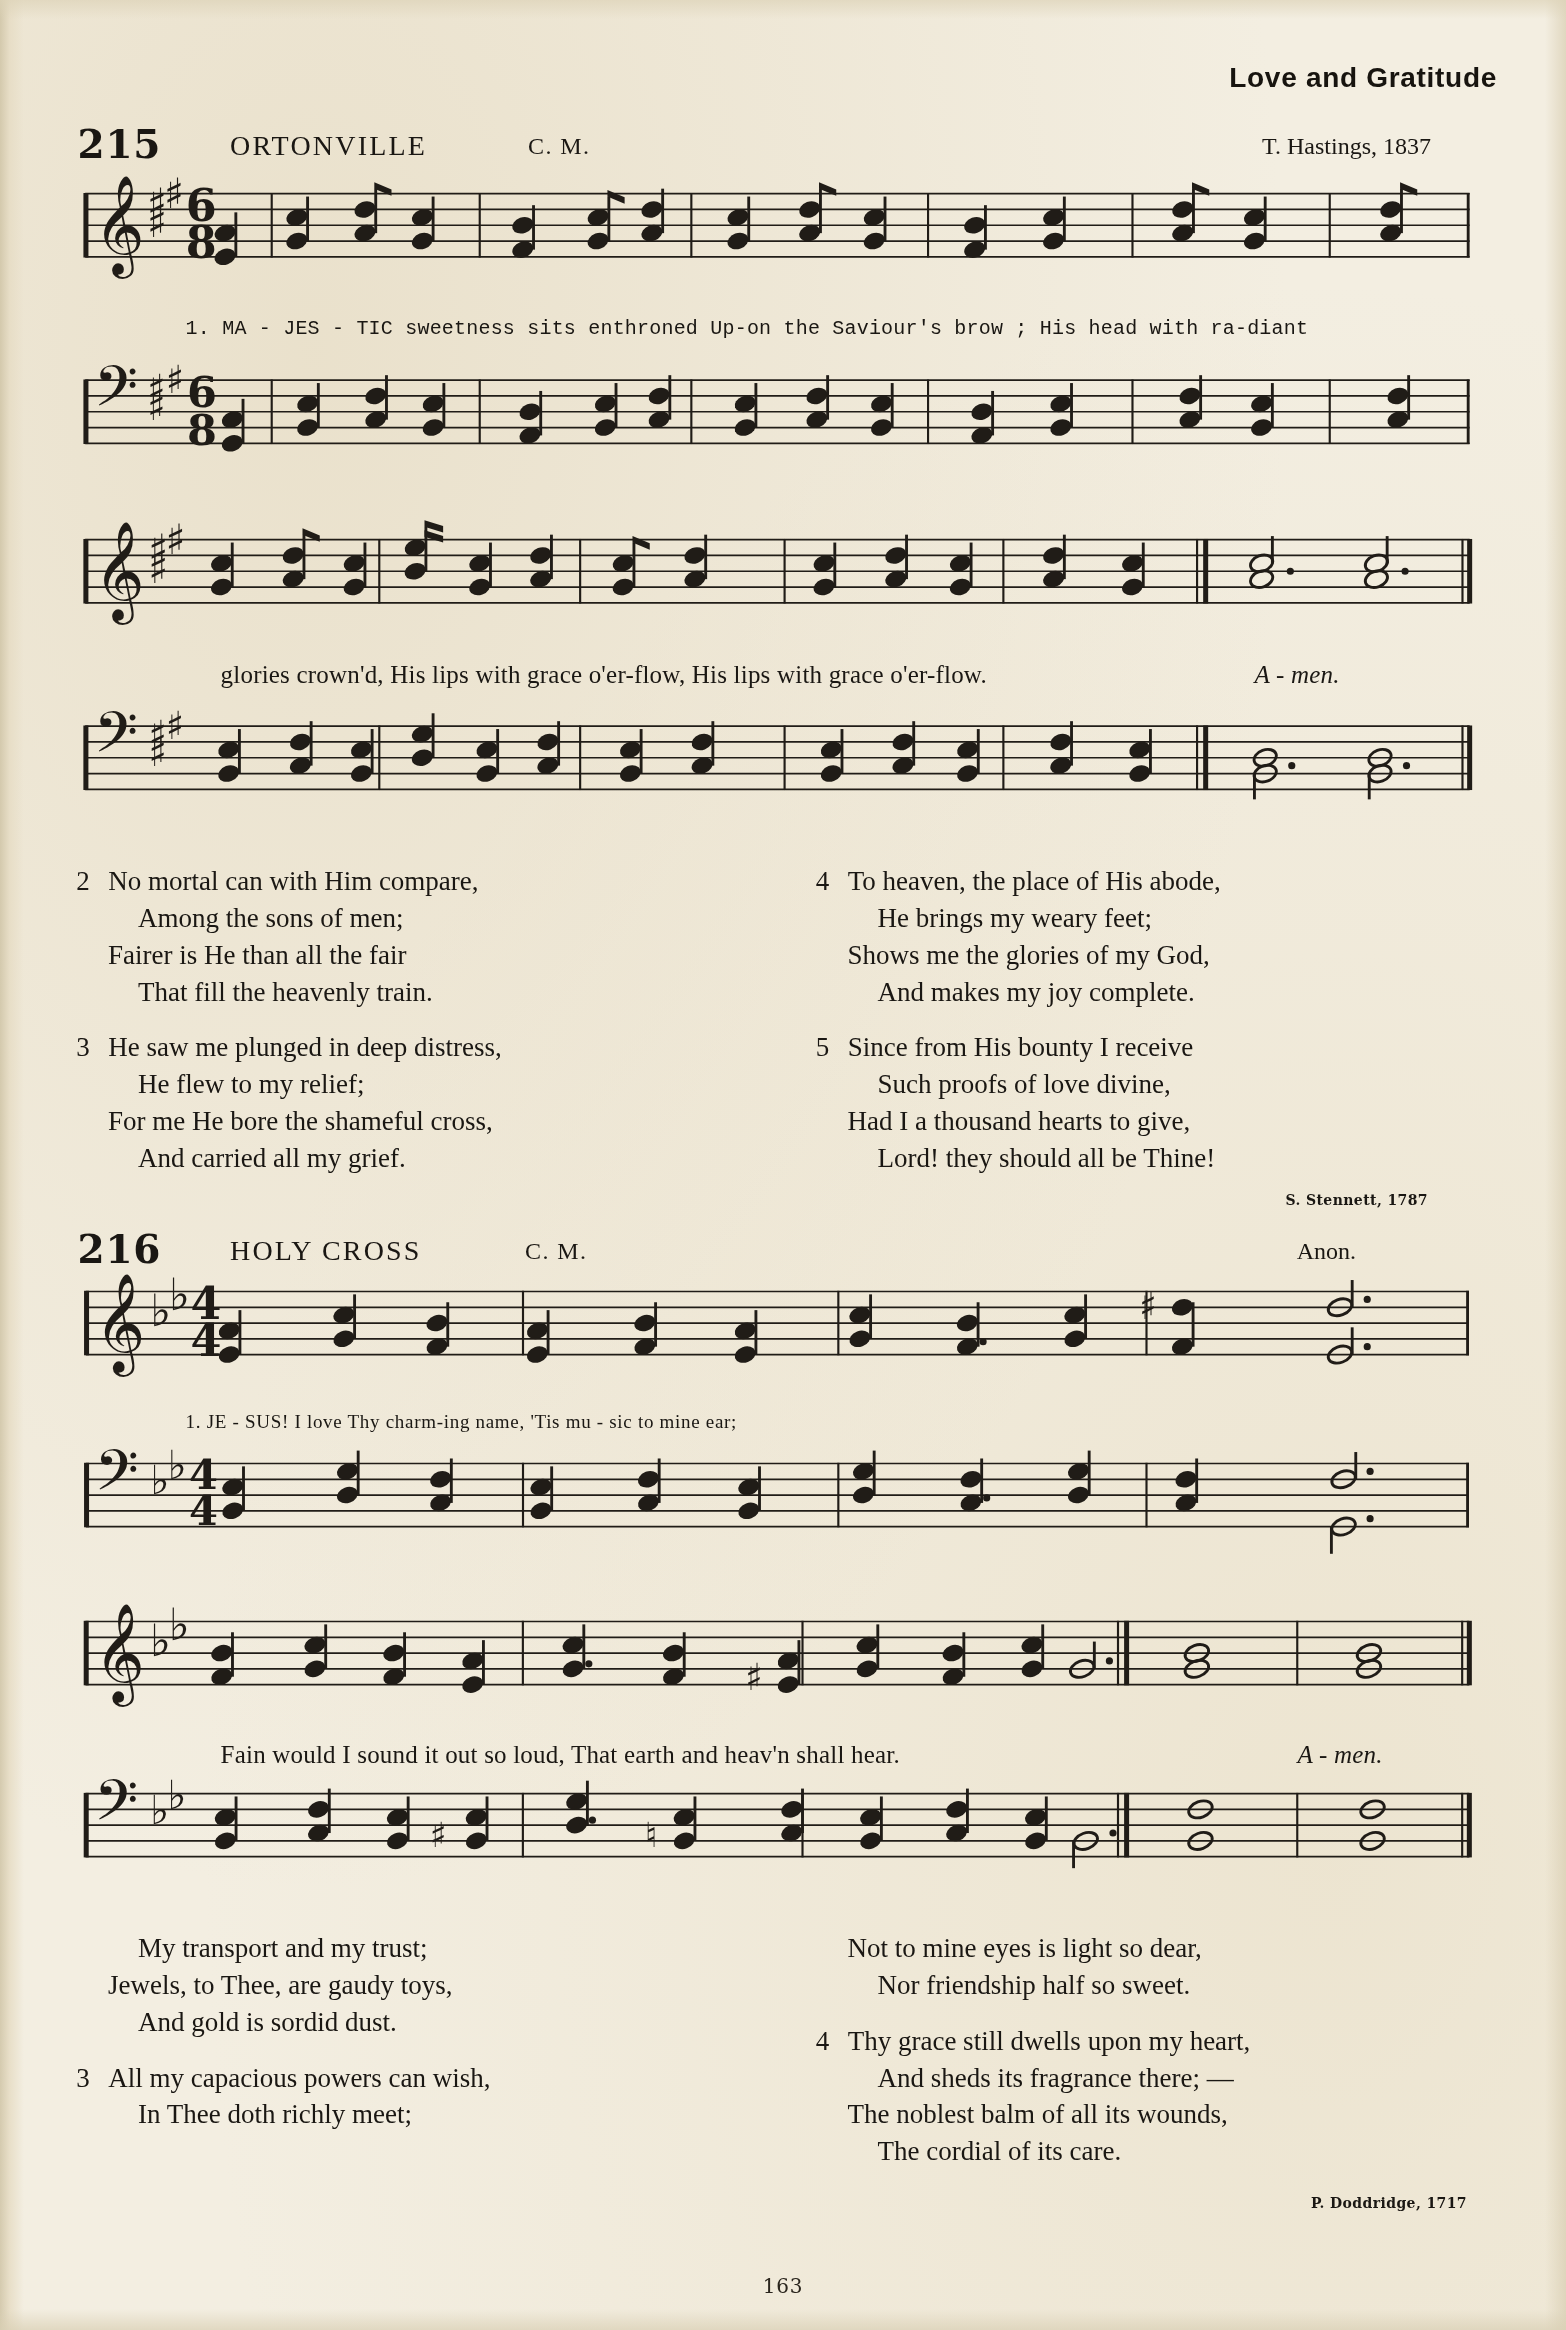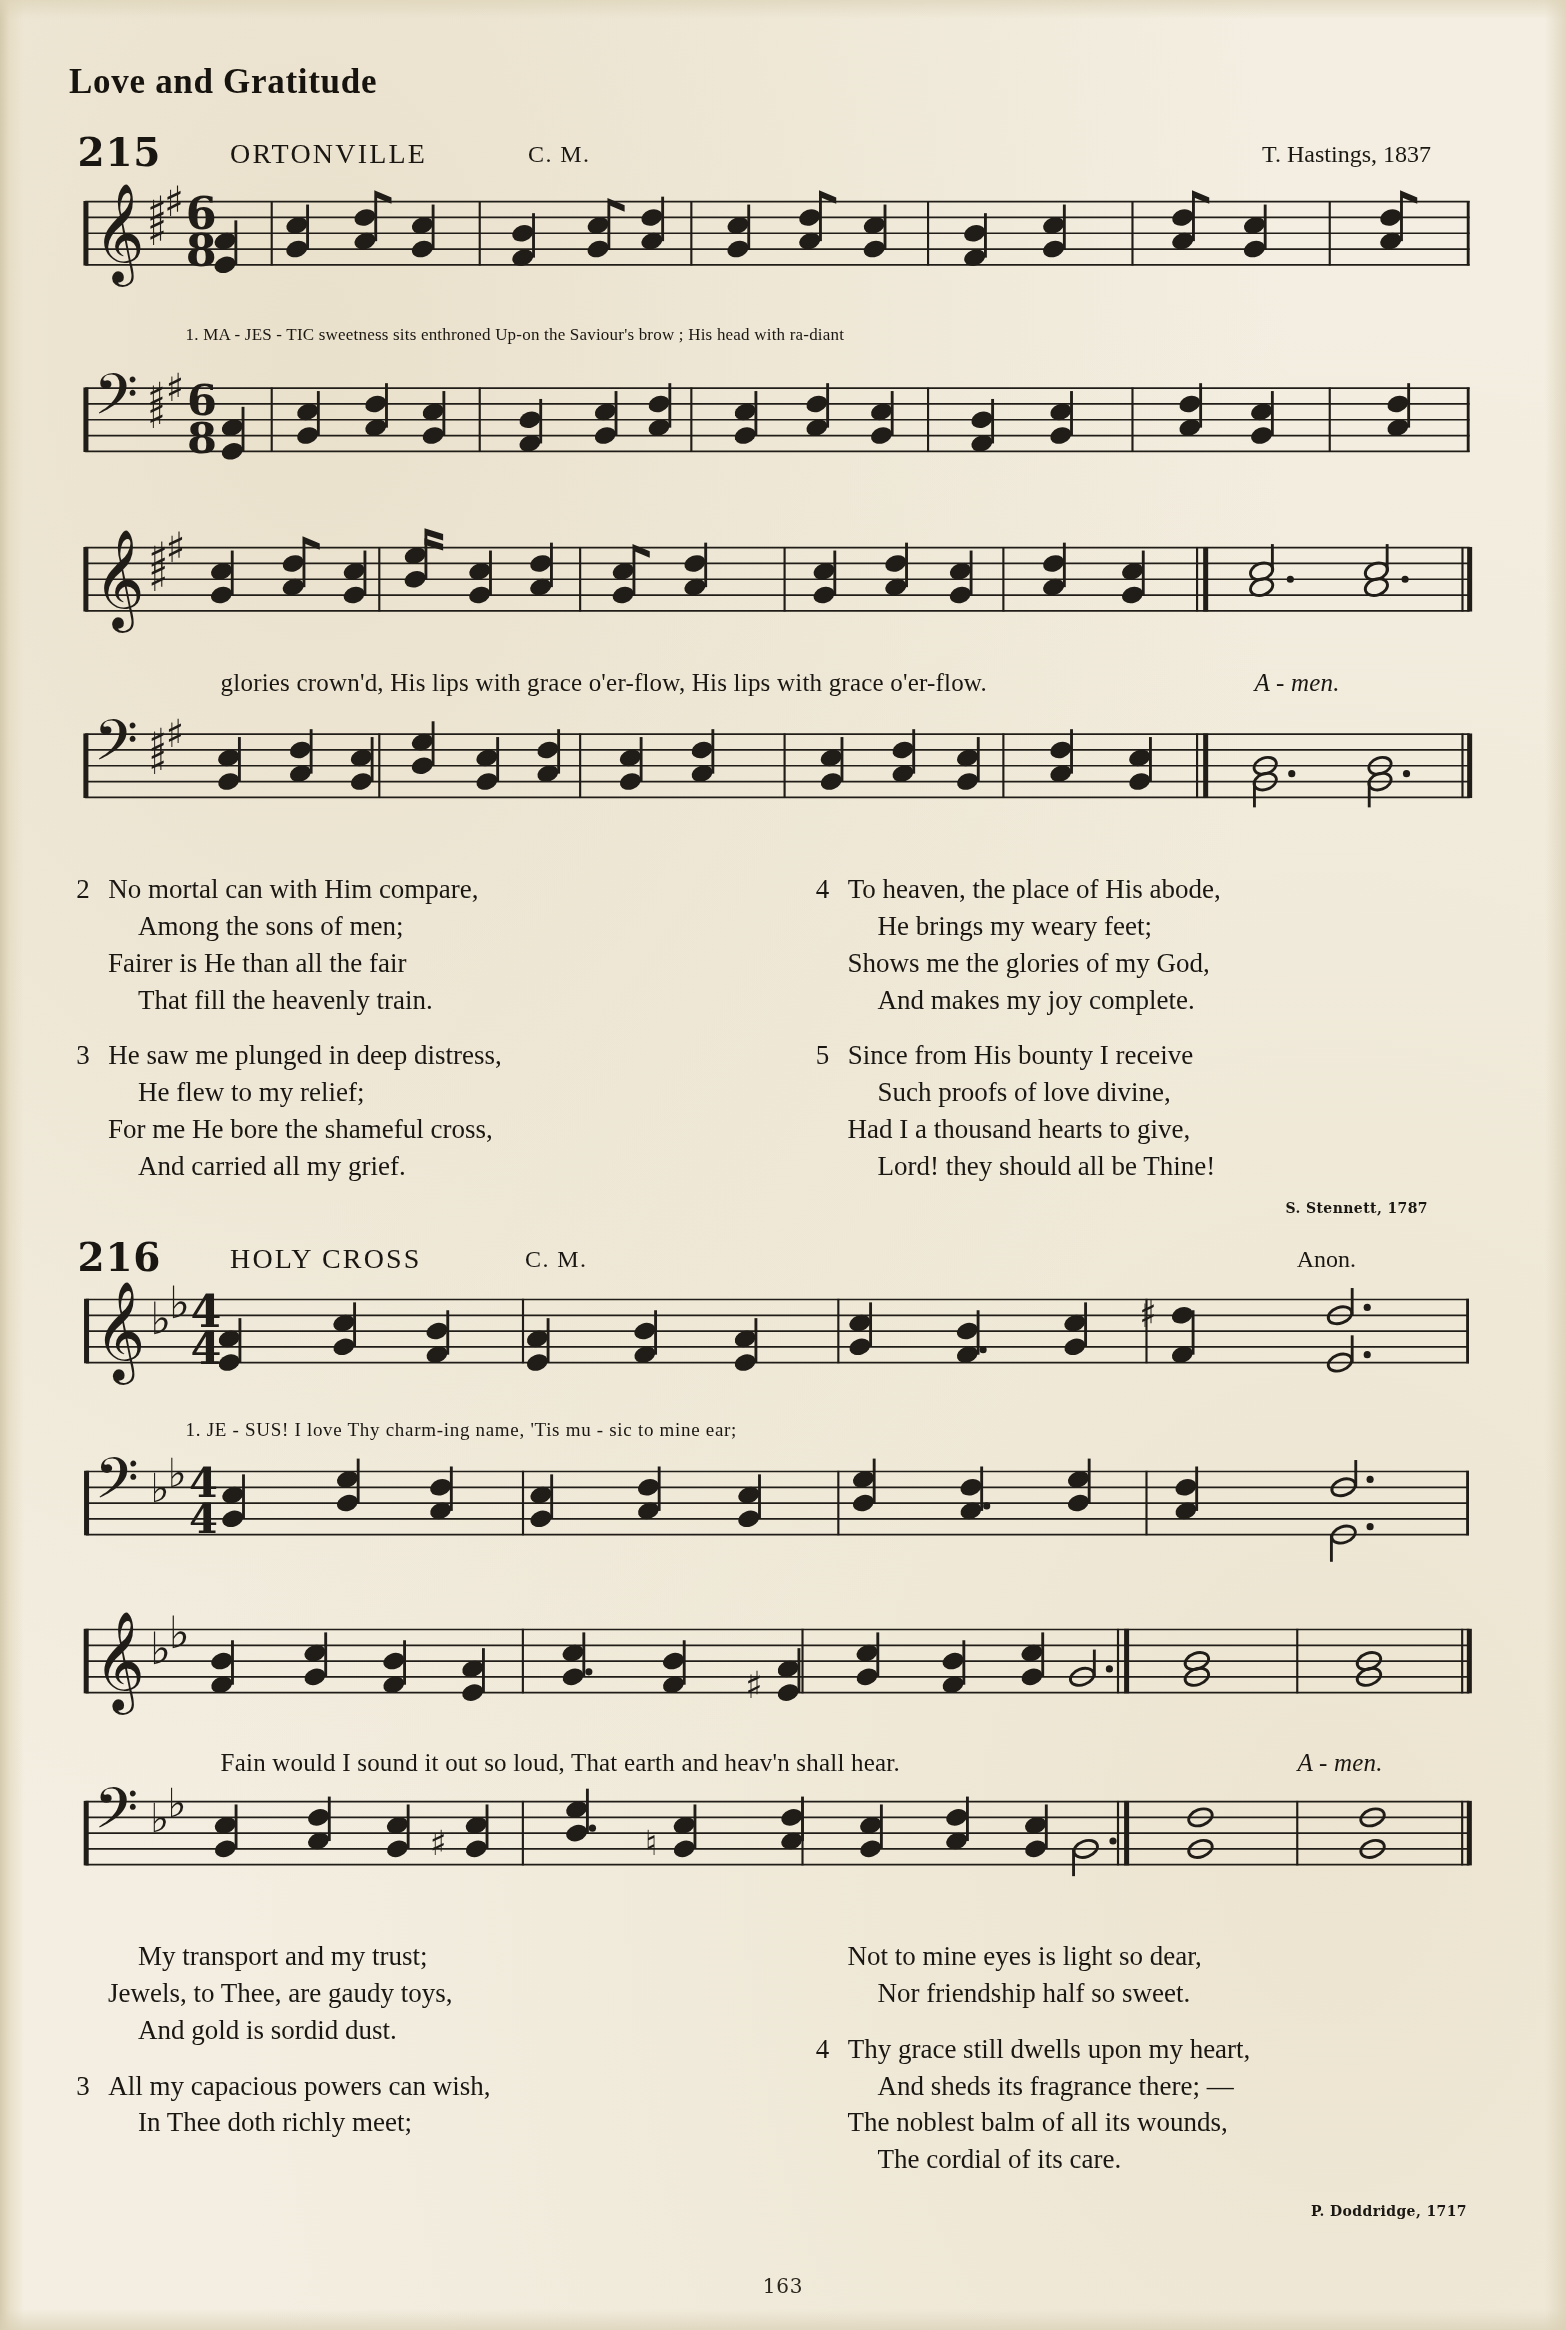--- a/index.html
+++ b/index.html
@@ -41,23 +41,23 @@
   .edge-bottom {
     position: absolute; left: 0; bottom: 0; height: 21.5px; width: 100%;
     background: linear-gradient(to top, #d9cfb4 0%, rgba(243,238,225,0) 100%);
     opacity: .7;
   }
 
   .content { position: absolute; left: 69px; top: 0; width: 1428px; height: 2330px; }
 
   
   .page-title {
-    text-align: left;
-    font-family: Liberation Serif, serif;
-    font-size: 35px;
+    text-align: right;
+    font-family: Liberation Sans, sans-serif;
+    font-size: 28px;
     letter-spacing: 0.7px;
     margin-top: 62px;
     color: #17140f;
     font-weight: 600;
   }
 
   
   .hymn-head {
     position: relative;
     height: 44px;
@@ -372,21 +372,21 @@
               <rect x="1663" y="304" width="4" height="62"></rect>
               <ellipse cx="1650" cy="333" rx="15" ry="11" transform="rotate(-20 1650 333)"></ellipse>
             </g>
           <g>
               <ellipse cx="1840" cy="355" rx="15" ry="11" transform="rotate(-20 1840 355)"></ellipse>
               <rect x="1853" y="293" width="4" height="62"></rect>
               <ellipse cx="1840" cy="322" rx="15" ry="11" transform="rotate(-20 1840 322)"></ellipse>
             </g>
         </g>
       </svg>
-      <div class="lyric-line" style="position:absolute; left:108px; top:152px; font-size:17px;">1. MA - JES - TIC sweetness sits enthroned Up-on  the Saviour's brow ; His head with ra-diant</div>
+      <div class="lyric-line" style="position:absolute; left:108px; top:152px; font-size:20px;font-family:Liberation Mono, monospace;">1. MA - JES - TIC sweetness sits enthroned Up-on  the Saviour's brow ; His head with ra-diant</div>
     </div>
 
     <div class="system" style="height:359px; margin-top:-20px;">
       <svg width="1406" height="359" viewBox="0 0 1960 500">
         <g stroke="#201c17" stroke-width="2.4" fill="none">
           <line x1="10" y1="30" x2="1940" y2="30"></line>
           <line x1="10" y1="52" x2="1940" y2="52"></line>
           <line x1="10" y1="74" x2="1940" y2="74"></line>
           <line x1="10" y1="96" x2="1940" y2="96"></line>
           <line x1="10" y1="118" x2="1940" y2="118"></line>

